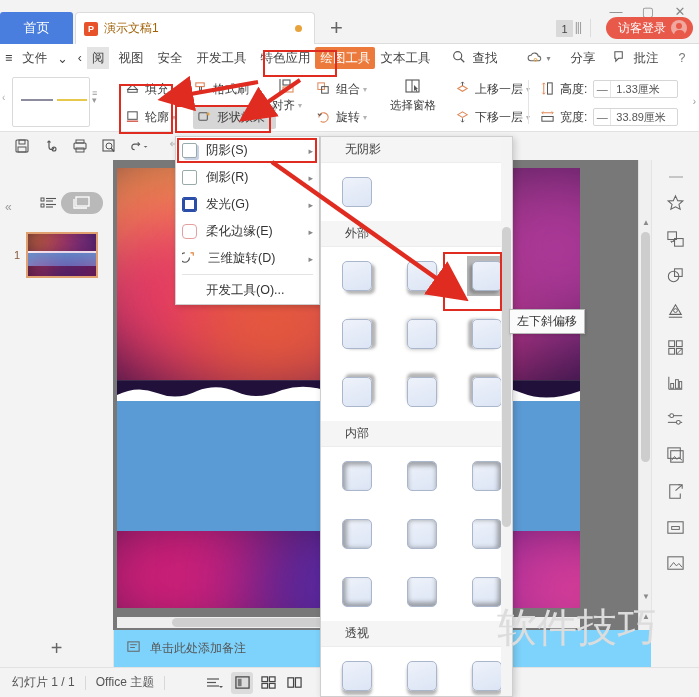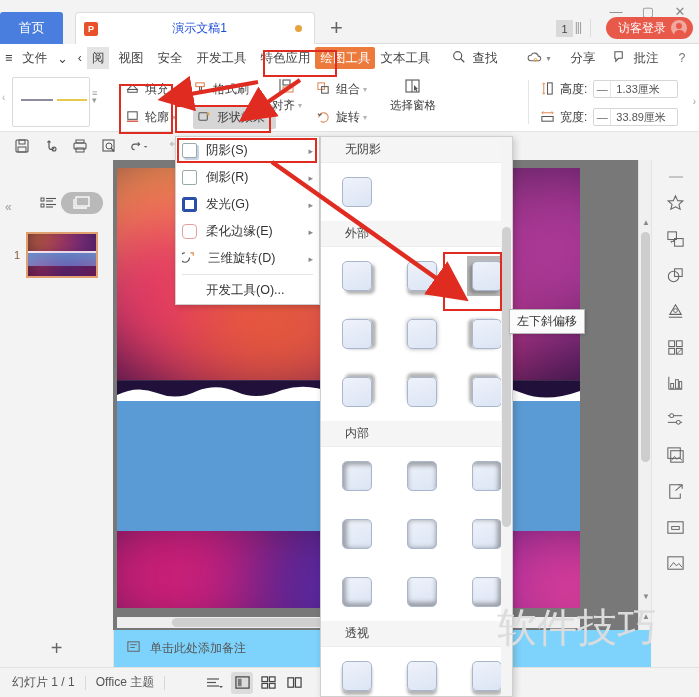--- a/index.html
+++ b/index.html
@@ -10,34 +10,34 @@
     color:#333;
     background:#f3f3f3;
     position:relative;
   }
   
   #titlebar { position:absolute; left:0; top:0; width:699px; height:44px; background:#f3f3f3; }
   #win-ctrls { position:absolute; right:4px; top:0; height:22px; display:flex; align-items:center; gap:2px; }
   .wb { width:30px; height:20px; display:flex; align-items:center; justify-content:center; color:#888; font-size:13px; }
   #tabs-row { position:absolute; left:0; top:12px; height:32px; width:699px; }
   #home-tab {
-    position:absolute; left:0; top:0; width:63px; height:32px;
+    position:absolute; left:0; top:0; width:73px; height:32px;
     background:#4a7ede; color:#fff; border-radius:3px 3px 0 0;
     display:flex; align-items:center; justify-content:center; font-size:13px;
   }
   #doc-tab {
     position:absolute; left:75px; top:0; width:240px; height:32px;
     background:#fff; border:1px solid #dcdcdc; border-bottom:none;
     border-radius:4px 4px 0 0; display:flex; align-items:center; padding:0 8px;
   }
   #doc-tab .picon {
     width:14px; height:14px; background:#e8522b; color:#fff; font-size:9px; font-weight:bold;
     display:flex; align-items:center; justify-content:center; border-radius:2px; margin-right:6px;
   }
-  #doc-tab .tname { font-size:12px; color:#1d4ed8; flex:1;text-align:center; }
+  #doc-tab .tname { font-size:12px; color:#a16207; flex:1; }
   #doc-tab .dot { width:7px; height:7px; border-radius:50%; background:#e8a33d; margin-right:4px; }
   #newtab { position:absolute; left:330px; top:4px; font-size:22px; color:#666; line-height:24px; }
   #tab-underline { position:absolute; left:315px; top:31px; width:384px; height:1px; background:#dcdcdc; }
   #pagecount {
     position:absolute; right:126px; top:20px; height:17px; min-width:17px; padding:0 3px;
     background:#d9d9d9; color:#444; font-size:11px; display:flex;
     align-items:center; justify-content:center; border-radius:1px;
   }
   #pagecount-bars { position:absolute; right:118px; top:20px; font-size:12px; color:#999; letter-spacing:-1px;}
   #sep-v { position:absolute; right:108px; top:19px; width:1px; height:18px; background:#dcdcdc; }
@@ -339,20 +339,42 @@
             <rect x="3" y="3" width="13" height="12" fill="none" stroke="#555" stroke-width="1.1"></rect>
             <line x1="9" y1="3" x2="9" y2="15" stroke="#555" stroke-width="1"></line>
             <path d="M11 8l4 4-1.6.3 1 2-1 .5-1-2L11 14z" fill="#555"></path>
           </svg>
       </span>
       <div class="rb-item" style="height:16px;font-size:11.5px;">
         <span>选择窗格</span>
       </div>
     </div>
   </div>
+  <div class="rb-grp" style="left:455px;">
+    <div class="rb-item">
+      <span class="ico">
+        <svg width="15" height="15" viewBox="0 0 16 16">
+            <path d="M3 8l5-3 5 3-5 3z" fill="none" stroke="#e08a5a" stroke-width="1.1"></path>
+            <path d="M8 5V1M6.5 2.5L8 1l1.5 1.5" fill="none" stroke="#555" stroke-width="1"></path>
+          </svg>
+      </span>
+      <span>上移一层</span>
+      <span class="cap">▾</span>
+    </div>
+    <div class="rb-item" style="margin-top:4px;">
+      <span class="ico">
+        <svg width="15" height="15" viewBox="0 0 16 16">
+            <path d="M3 6l5-3 5 3-5 3z" fill="none" stroke="#e08a5a" stroke-width="1.1"></path>
+            <path d="M8 10v4M6.5 12.5L8 14l1.5-1.5" fill="none" stroke="#555" stroke-width="1"></path>
+          </svg>
+      </span>
+      <span>下移一层</span>
+      <span class="cap">▾</span>
+    </div>
+  </div>
   <div class="vsepr" style="left:528px;"></div>
 
   <div class="rb-grp" style="left:540px;">
     <div class="rb-item">
       <span class="ico">
         <svg width="15" height="15" viewBox="0 0 16 16">
             <line x1="4" y1="2" x2="4" y2="14" stroke="#e08a5a" stroke-width="1.1"></line>
             <path d="M2.5 3.5L4 2l1.5 1.5M2.5 12.5L4 14l1.5-1.5" fill="none" stroke="#e08a5a" stroke-width="1"></path>
             <rect x="8" y="2" width="5" height="12" fill="none" stroke="#555" stroke-width="1.1"></rect>
           </svg>

